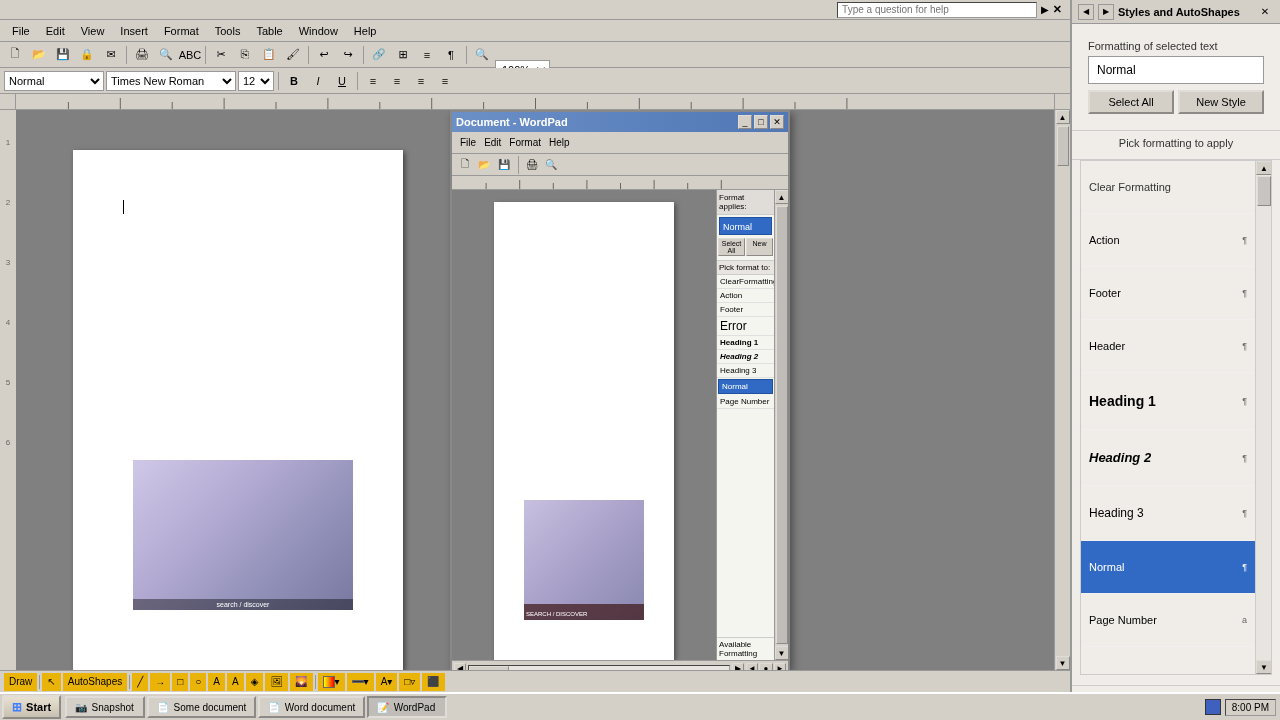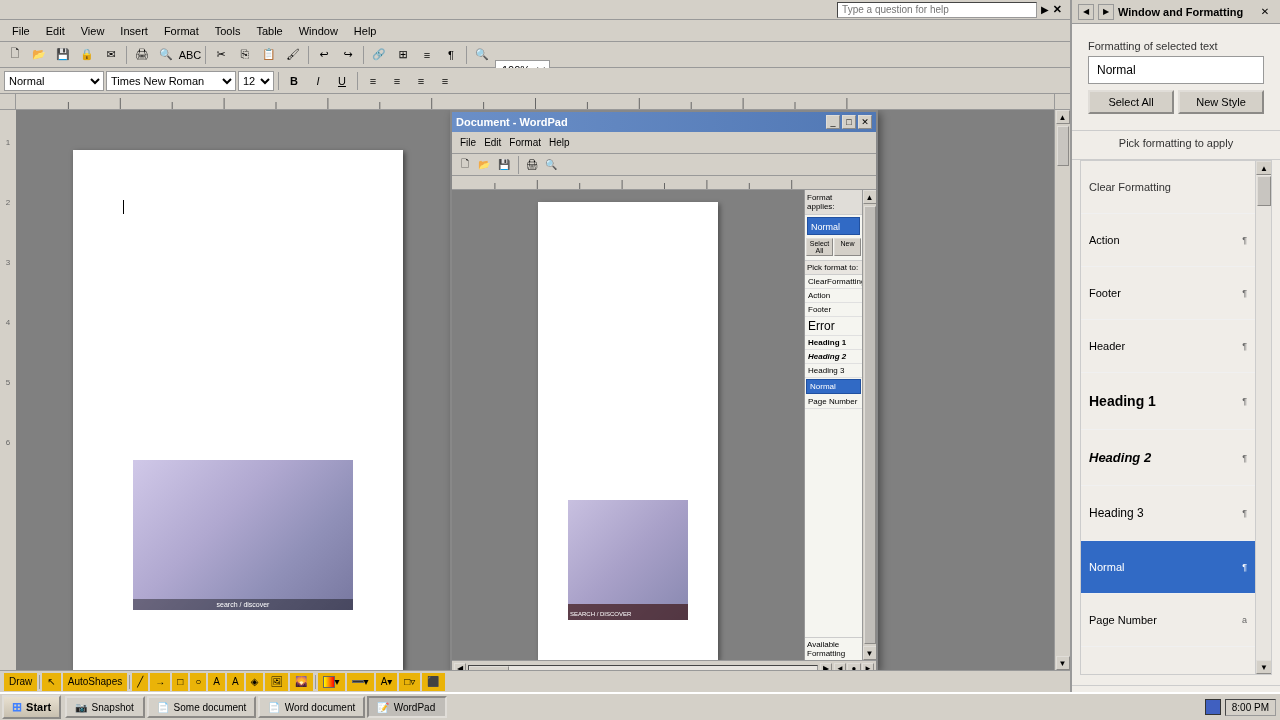--- a/index.html
+++ b/index.html
@@ -220,21 +220,21 @@
         <div class="doc-page">
           <div class="cursor-line"></div>
 
           <div style="position:absolute; bottom:60px; left:60px; width:220px; height:150px; background:linear-gradient(135deg, #d0c8e8 0%, #b0a8d0 40%, #9090b8 70%, #7878a0 100%); display:flex; align-items:flex-end; justify-content:center;">
             <div style="font-size:7px; color:#fff; background:rgba(0,0,0,0.4); width:100%; text-align:center; padding:2px;">search / discover</div>
           </div>
         </div>
       </div>
     </div>
 
-    <div style="position:absolute; left:450px; top:0; width:428px; height:100%; z-index:5;">
+    <div style="position:absolute; left:450px; top:0; width:340px; height:100%; z-index:5;">
       <div class="window-frame" style="position:absolute; top:0; left:0; right:0; bottom:0;">
 
         <div class="win-titlebar">
           <span class="win-title">Document - WordPad</span>
           <div class="win-controls">
             <div class="win-ctrl">_</div>
             <div class="win-ctrl">□</div>
             <div class="win-ctrl">✕</div>
           </div>
         </div>
@@ -380,21 +380,21 @@
     <div class="draw-btn">□▿</div>
     <div class="draw-btn">⬛</div>
   </div>
 </div>
 
 <div id="right-panel">
   <div class="panel-header">
     <div style="display:flex; align-items:center; gap:4px;">
       <div style="width:16px; height:16px; background:#d4d0c8; border:1px solid #999; display:flex; align-items:center; justify-content:center; font-size:8px;">◀</div>
       <div style="width:16px; height:16px; background:#d4d0c8; border:1px solid #999; display:flex; align-items:center; justify-content:center; font-size:8px;">▶</div>
-      <span class="panel-title">Window and Formatting</span>
+      <span class="panel-title">Styles and AutoShapes</span>
     </div>
     <div class="panel-icons">
       <div class="panel-icon-btn">✕</div>
     </div>
   </div>
 
   <div class="formatting-section">
     <div class="section-label">Formatting of selected text</div>
     <div class="formatting-display">Normal</div>
     <div class="action-buttons">

